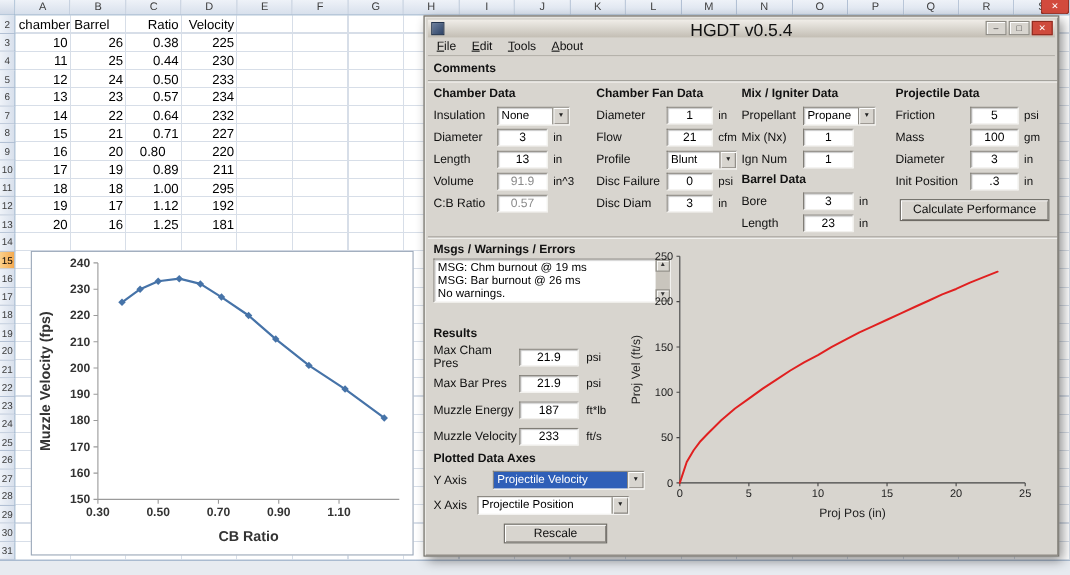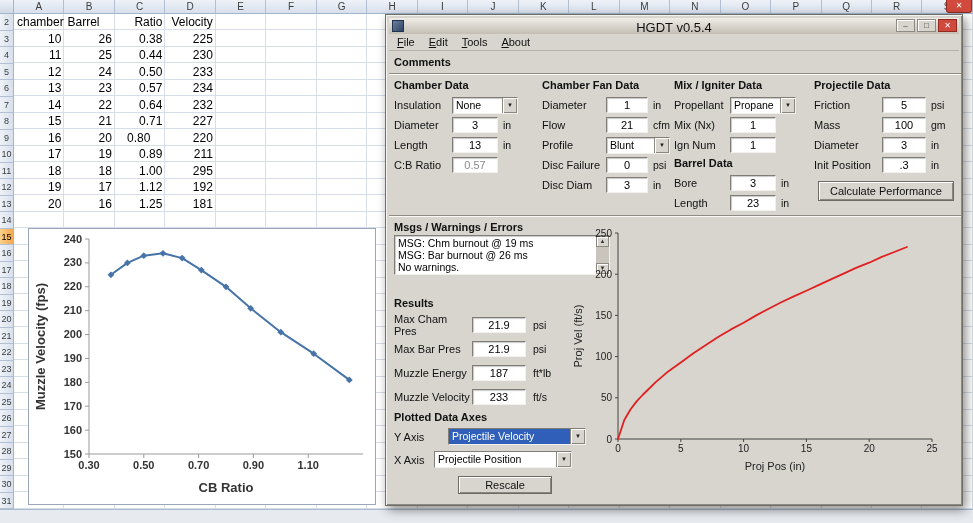--- a/index.html
+++ b/index.html
@@ -28,21 +28,21 @@
   #excelClose{position:absolute;right:1px;top:0;width:26px;height:13px;background:#d24a3d;border:1px solid #8f2b20;
     border-top:none;color:#fff;font-size:8px;text-align:center;line-height:11px;border-radius:0 0 3px 3px;}
   #excelChartBox{position:absolute;left:28px;top:228px;width:348px;height:277px;background:#fff;border:1px solid #9aa7b8;}
   #excelChartBox svg{display:block;}
   svg text{font-family:"Liberation Sans",sans-serif;}
 
   
   #hgdt{position:absolute;left:385px;top:14px;width:578px;height:492px;background:#d8d5cf;border:1px solid #716e68;
     box-shadow:inset 1px 1px 0 #f4f3f0,inset -1px -1px 0 #8d8a83,3px 4px 10px rgba(0,0,0,.45);}
   .titlebar{position:absolute;left:3px;top:3px;width:570px;height:16px;background:linear-gradient(#f0ede8,#c3beb4);}
-  .title-text{position:absolute;left:0;right:0;top:2px;text-align:center;font-size:13px;color:#111;}
+  .title-text{position:absolute;left:0;right:0;top:2px;text-align:center;font-size:16px;color:#111;}
   .app-icon{position:absolute;left:3px;top:2px;width:12px;height:12px;
     background:linear-gradient(135deg,#6c7f9e,#2e4366);border:1px solid #22334e;}
   .tb-btns{position:absolute;right:2px;top:1px;display:flex;gap:2px;}
   .tb-btn{width:19px;height:13px;font-size:8px;line-height:11px;text-align:center;background:#d8d5cf;
     border:1px solid #8d8a83;box-shadow:inset 1px 1px 0 #fff;color:#333;}
   .tb-btn.close{background:#cf4a3c;color:#fff;border-color:#8f2b20;box-shadow:none;}
   .menubar{position:absolute;left:3px;top:19px;width:570px;height:17px;border-bottom:1px solid #b5b2ab;
     display:flex;align-items:center;font-size:11px;padding-left:1px;}
   .menu-item{padding:1px 7px;color:#111;}
   .lab{font-size:11px;color:#111;}
@@ -290,20 +290,25 @@
             <div class="flab" style="width: 58px;">Diameter</div>
             <div class="fld sunken" style="width: 46px;">3</div>
             <div class="funit">in</div>
           </div>
           <div class="frow">
             <div class="flab" style="width: 58px;">Length</div>
             <div class="fld sunken" style="width: 46px;">13</div>
             <div class="funit">in</div>
           </div>
           <div class="frow">
+            <div class="flab" style="width: 58px;">Volume</div>
+            <div class="fld sunken dis" style="width: 46px;">91.9</div>
+            <div class="funit">in^3</div>
+          </div>
+          <div class="frow">
             <div class="flab" style="width: 58px;">C:B Ratio</div>
             <div class="fld sunken dis" style="width: 46px;">0.57</div>
           </div>
         </div>
         <div class="fcol" style="left: 156px; width: 130px;">
           <div class="ftitle">Chamber Fan Data</div>
           <div class="frow">
             <div class="flab" style="width: 64px;">Diameter</div>
             <div class="fld sunken" style="width: 42px;">1</div>
             <div class="funit">in</div>

